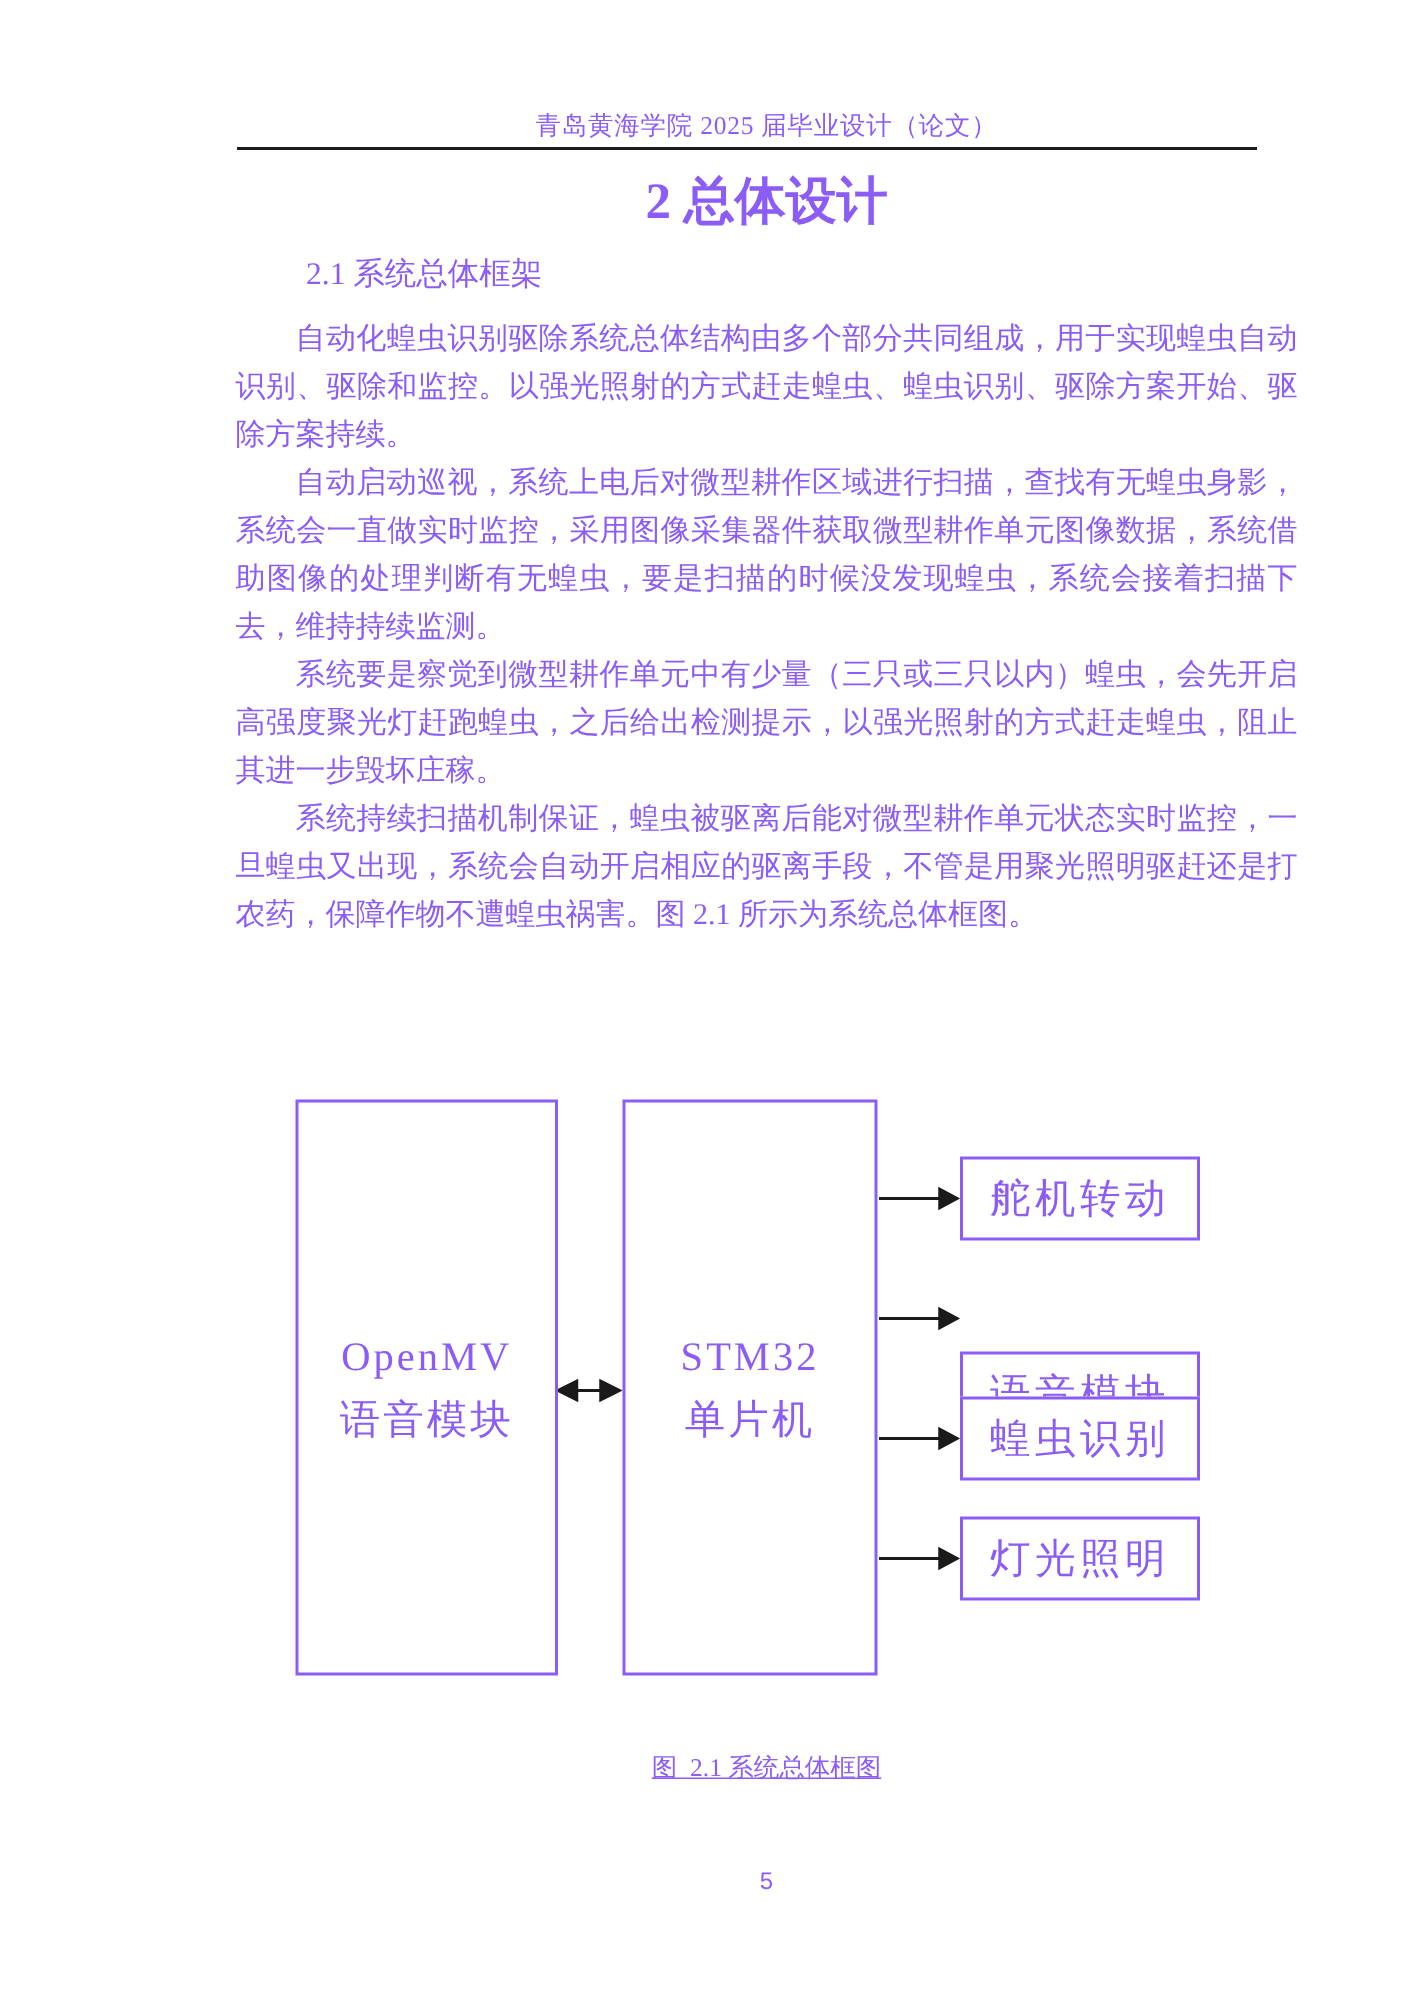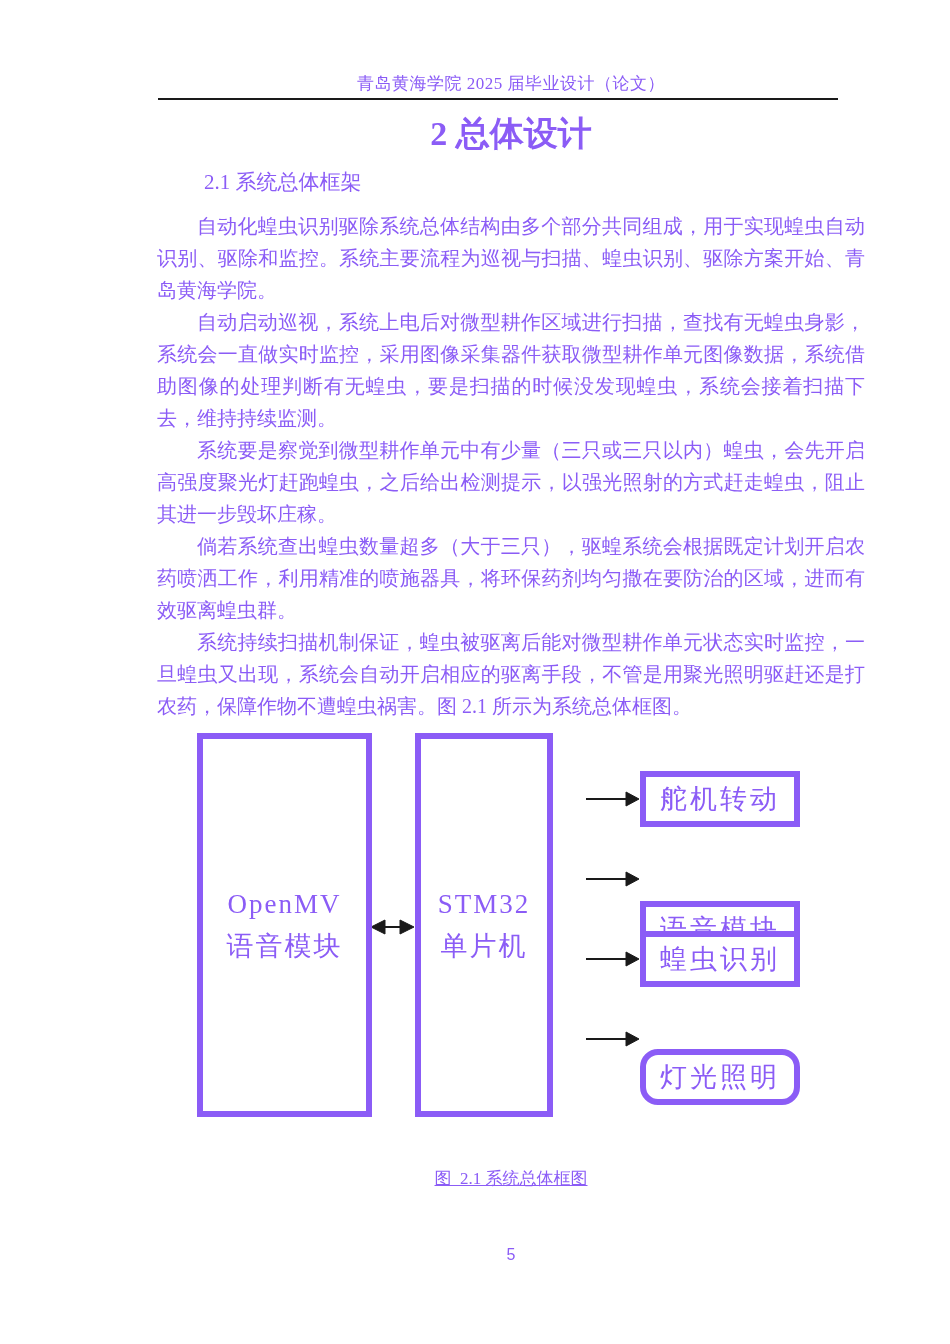--- a/index.html
+++ b/index.html
@@ -44,38 +44,38 @@
     font-size: 20px;
     line-height: 32px;
     text-align: justify;
   }
   .body-text p { text-indent: 2em; margin: 0; }
 
   
   .diagram { position: absolute; left: 0; top: 0; width: 950px; height: 1344px; pointer-events: none; }
   .dbox {
     position: absolute;
-    border: 6px solid #8b5cf6;
+    border: 2px solid #8b5cf6;
     background: #ffffff;
     display: flex;
     flex-direction: column;
     align-items: center;
     justify-content: center;
     font-size: 27px;
     letter-spacing: 2px;
     line-height: 42px;
     text-align: center;
   }
   .main-box-left  { left: 197px; top: 733px; width: 175px; height: 384px; }
-  .main-box-center{ left: 415px; top: 733px; width: 138px; height: 384px; }
+  .main-box-center{ left: 415px; top: 733px; width: 170px; height: 384px; }
   .out-box { left: 640px; width: 160px; height: 56px; letter-spacing: 3px; }
   .out-box-1 { top: 771px; }
   .out-box-2 { top: 901px; text-align: center; }
   .out-box-3 { top: 931px; }
-  .out-box-4 { top: 1049px; border-radius: 18px; }
+  .out-box-4 { top: 1011px; }
   .arrow-layer { position: absolute; left: 0; top: 0; width: 950px; height: 1344px; }
   .fig-caption {
     position: absolute;
     top: 1167px; left: 157px; width: 708px;
     text-align: center;
     font-size: 17px;
     white-space: pre-wrap;
     text-decoration: underline;
   }
   .page-number {
@@ -92,24 +92,23 @@
 <div class="page">
 
   <div class="running-header">青岛黄海学院 2025 届毕业设计（论文）</div>
   <div class="header-rule"></div>
 
   <h1 class="doc-title">2 总体设计</h1>
 
   <h2 class="section-heading">2.1 系统总体框架</h2>
 
   <div class="body-text">
-    <p>自动化蝗虫识别驱除系统总体结构由多个部分共同组成，用于实现蝗虫自动识别、驱除和监控。系统主要流程为巡视与扫描、蝗虫识别、驱除方案开始、青岛黄海学院。</p>
+    <p>自动化蝗虫识别驱除系统总体结构由多个部分共同组成，用于实现蝗虫自动识别、驱除和监控。以强光照射的方式赶走蝗虫、蝗虫识别、驱除方案开始、驱除方案持续。</p>
     <p>自动启动巡视，系统上电后对微型耕作区域进行扫描，查找有无蝗虫身影，系统会一直做实时监控，采用图像采集器件获取微型耕作单元图像数据，系统借助图像的处理判断有无蝗虫，要是扫描的时候没发现蝗虫，系统会接着扫描下去，维持持续监测。</p>
     <p>系统要是察觉到微型耕作单元中有少量（三只或三只以内）蝗虫，会先开启高强度聚光灯赶跑蝗虫，之后给出检测提示，以强光照射的方式赶走蝗虫，阻止其进一步毁坏庄稼。</p>
-    <p>倘若系统查出蝗虫数量超多（大于三只），驱蝗系统会根据既定计划开启农药喷洒工作，利用精准的喷施器具，将环保药剂均匀撒在要防治的区域，进而有效驱离蝗虫群。</p>
     <p>系统持续扫描机制保证，蝗虫被驱离后能对微型耕作单元状态实时监控，一旦蝗虫又出现，系统会自动开启相应的驱离手段，不管是用聚光照明驱赶还是打农药，保障作物不遭蝗虫祸害。图 2.1 所示为系统总体框图。</p>
   </div>
 
   <div class="diagram">
 
     <svg class="arrow-layer" width="950" height="1344" viewBox="0 0 950 1344" stroke="#1a1a1a" fill="#1a1a1a">
 
       <g>
         <line x1="383" y1="927" x2="402" y2="927" stroke-width="2"></line>
         <polygon points="371,927 385,920 385,934"></polygon>

